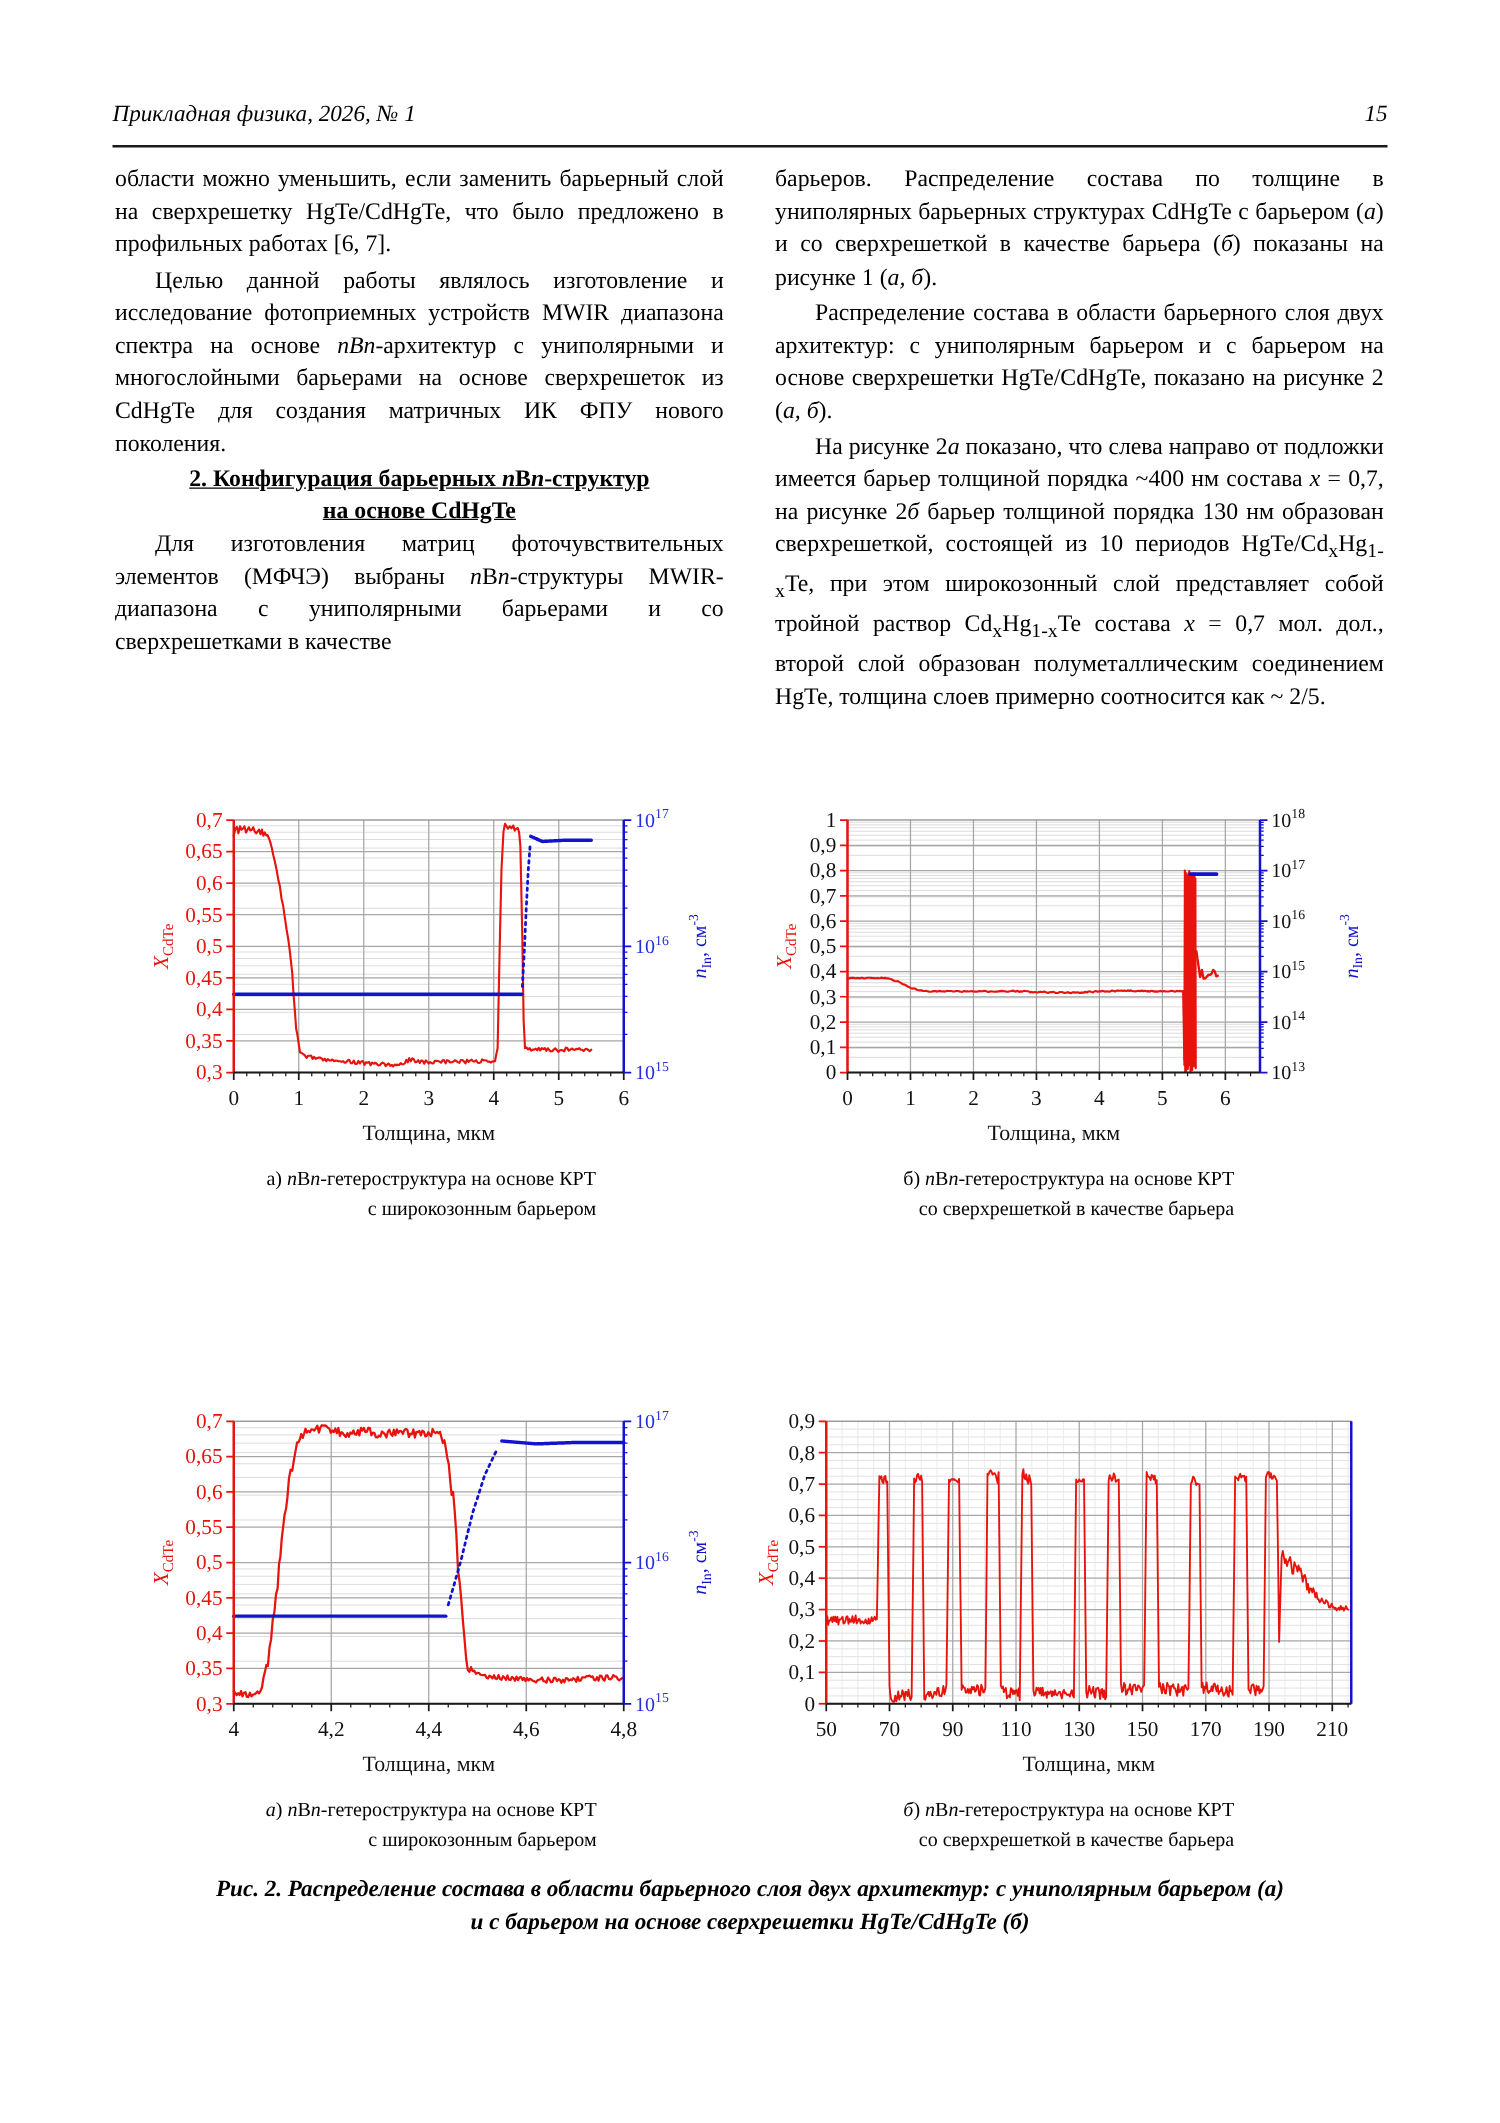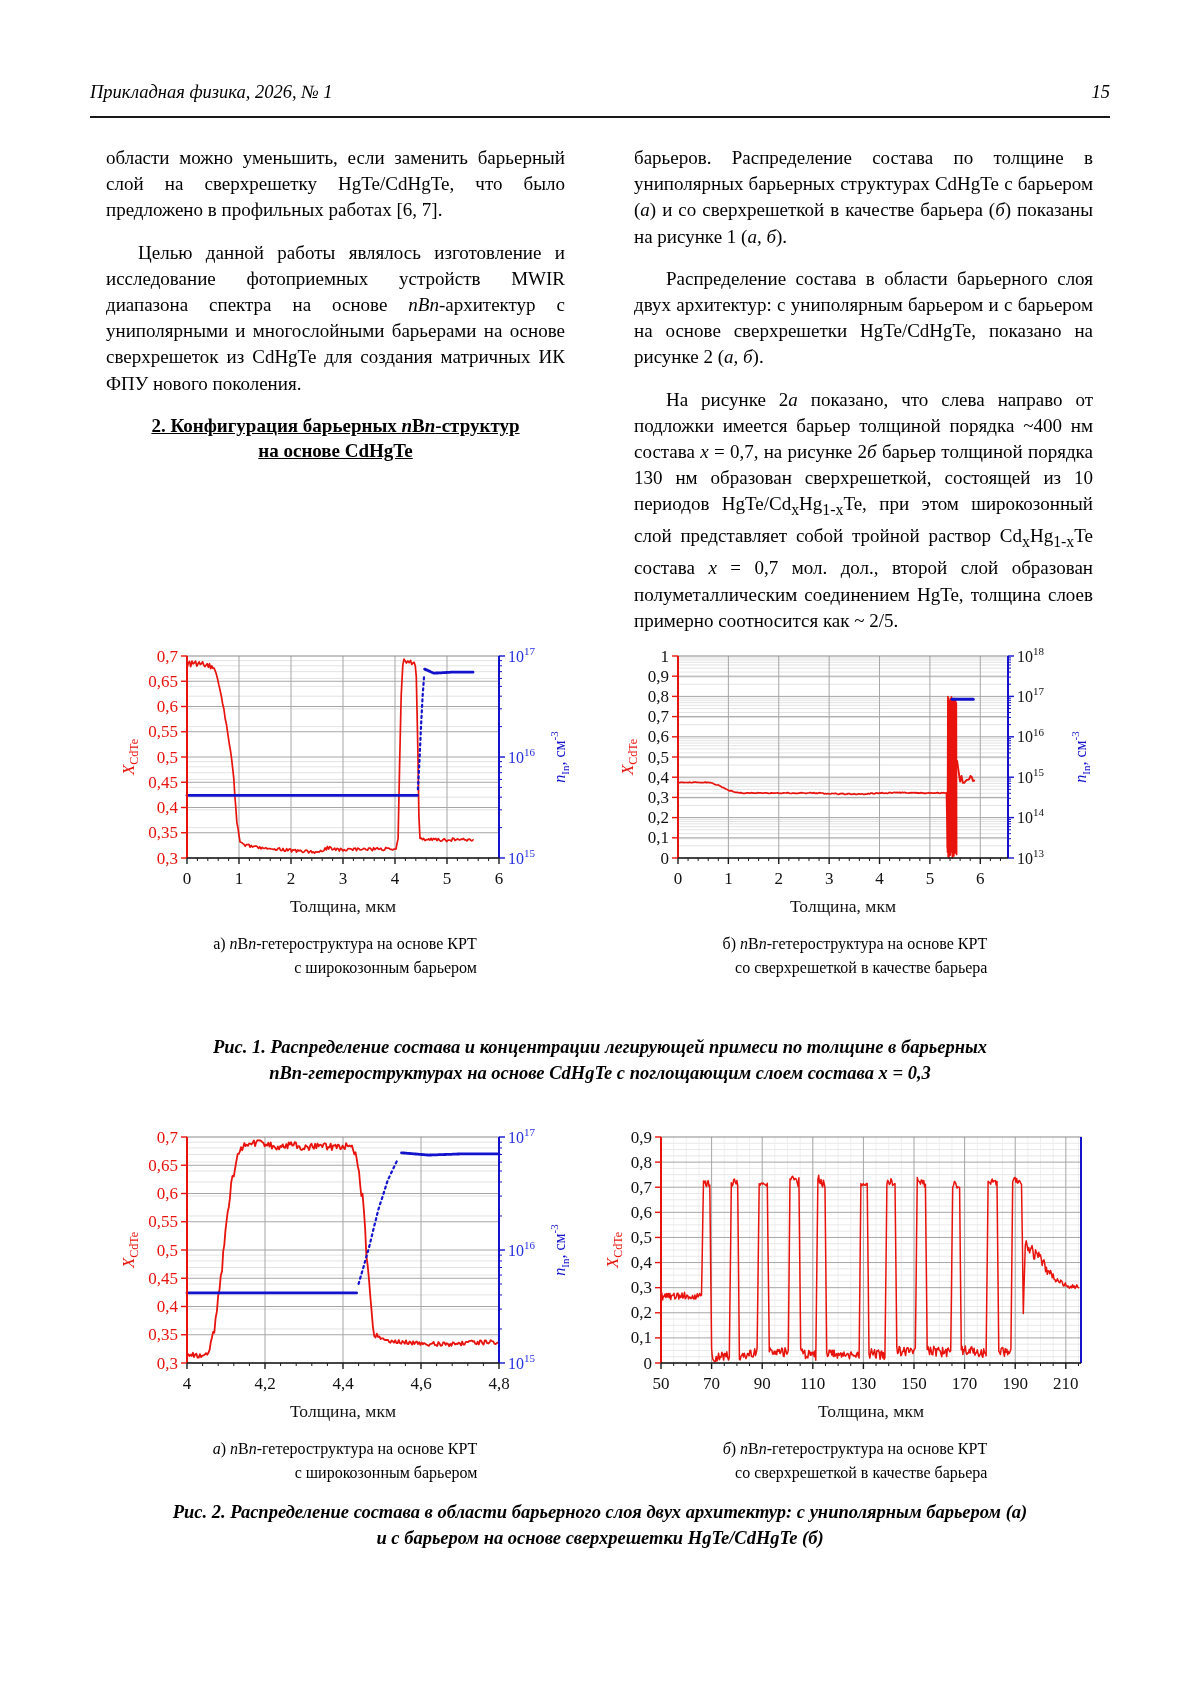--- a/index.html
+++ b/index.html
@@ -3,21 +3,21 @@
 <meta charset="utf-8">
 <style>
   html,body{margin:0;padding:0;background:#fff;}
   .page{width:1200px;height:1608px;position:relative;background:#ffffff;overflow:hidden;
         font-family:"Liberation Serif","DejaVu Serif",serif;color:#000;}
   .header{position:absolute;left:90px;top:82px;width:1020px;display:flex;justify-content:space-between;
           font-style:italic;font-size:18.5px;}
   .rule{position:absolute;left:90px;top:116px;width:1020px;border-top:2px solid #1a1a1a;}
   .cols{position:absolute;left:90px;top:129px;width:1020px;display:flex;gap:37px;}
   .col{width:491px;font-size:19px;line-height:26.2px;text-align:justify;}
-  .col p{margin:16px;}
+  .col p{margin:2px;}
   .indent{text-indent:32px;}
   .heading{font-weight:bold;text-align:center;font-size:19px;line-height:25px;margin:27px 0 25px 0;text-indent:0;text-decoration:underline;}
   .fig{position:absolute;left:90px;width:1020px;}
   #fig1{top:646px;}
   #fig2{top:1125px;}
   .fig-row{display:flex;}
   .half{width:50%;display:flex;flex-direction:column;align-items:center;}
   .subcap{font-size:16px;line-height:24px;text-align:right;margin-top:10px;}
   .figcap{text-align:center;font-weight:bold;font-style:italic;font-size:18.5px;line-height:26px;}
   #fig1 .figcap{margin-top:54px;}
@@ -33,20 +33,21 @@
     <span>Прикладная физика, 2026, № 1</span>
     <span>15</span>
   </div>
   <div class="rule"></div>
 
   <div class="cols">
     <div class="col">
       <p>области можно уменьшить, если заменить барьерный слой на сверхрешетку HgTe/CdHgTe, что было предложено в профильных работах [6, 7].</p>
       <p class="indent">Целью данной работы являлось изготовление и исследование фотоприемных устройств MWIR диапазона спектра на основе <i>nBn</i>-архитектур с униполярными и многослойными барьерами на основе сверхрешеток из CdHgTe для создания матричных ИК ФПУ нового поколения.</p>
       <p class="heading">2.  Конфигурация барьерных <i>n</i>B<i>n</i>-структур<br>на основе CdHgTe</p>
+      <p class="indent">Для изготовления матриц фоточувствительных элементов (МФЧЭ) выбраны <i>n</i>B<i>n</i>-структуры MWIR-диапазона с униполярными барьерами и со сверхрешетками в качестве</p>
     </div>
     <div class="col">
       <p>барьеров. Распределение состава по толщине в униполярных барьерных структурах CdHgTe с барьером (<i>а</i>) и со сверхрешеткой в качестве барьера (<i>б</i>) показаны на рисунке 1 (<i>а, б</i>).</p>
       <p class="indent">Распределение состава в области барьерного слоя двух архитектур: с униполярным барьером и с барьером на основе сверхрешетки HgTe/CdHgTe, показано на рисунке 2 (<i>а, б</i>).</p>
       <p class="indent">На рисунке 2<i>а</i> показано, что слева направо от подложки имеется барьер толщиной порядка  ~400 нм состава  <i>x</i> = 0,7,  на рисунке 2<i>б</i> барьер толщиной порядка 130 нм образован сверхрешеткой, состоящей из 10 периодов HgTe/Cd<sub>x</sub>Hg<sub>1-x</sub>Te, при этом широкозонный слой представляет собой тройной раствор Cd<sub>x</sub>Hg<sub>1-x</sub>Te состава <i>x</i> = 0,7 мол. дол., второй слой образован полуметаллическим соединением HgTe, толщина слоев примерно соотносится как ~ 2/5.</p>
     </div>
   </div>
 
   <div class="fig" id="fig1">
     <div class="fig-row">
@@ -352,21 +353,20 @@
               <line x1="352.21374045801537" x2="352.21374045801537" y1="212" y2="215" stroke="#1a1a1a" stroke-width="1"></line>
               <line x1="372.3664122137406" x2="372.3664122137406" y1="212" y2="215" stroke="#1a1a1a" stroke-width="1"></line>
               <line x1="382.4427480916032" x2="382.4427480916032" y1="212" y2="215" stroke="#1a1a1a" stroke-width="1"></line>
               <text font-size="17.5" fill="#111" text-anchor="middle" font-family="Liberation Serif, DejaVu Serif, serif" x="225" y="266"><tspan dy="0">Толщина, мкм</tspan></text>
               <text font-size="17" fill="#e8130c" text-anchor="middle" font-family="Liberation Serif, DejaVu Serif, serif" transform="translate(15 111) rotate(-90)"><tspan dy="0" font-style="italic">X</tspan><tspan dy="4.08" font-size="12">CdTe</tspan></text>
               <text font-size="16" fill="#1313cd" text-anchor="middle" font-family="Liberation Serif, DejaVu Serif, serif" transform="translate(468 111) rotate(-90)"><tspan dy="0" font-style="italic">n</tspan><tspan dy="3.84" font-size="11">In</tspan><tspan dy="-3.84">, см</tspan><tspan dy="-6.72" font-size="11">-3</tspan></text>
             </svg></div>
         <div class="subcap">б) <i>n</i>B<i>n</i>-гетероструктура на основе КРТ<br>со сверхрешеткой в качестве барьера</div>
       </div>
     </div>
-    <div class="figcap">Рис. 1. Распределение состава и концентрации легирующей примеси по толщине в барьерных<br><i>n</i>B<i>n</i>-гетероструктурах на основе CdHgTe с поглощающим слоем состава <i>x</i> = 0,3</div>
   </div>
 
   <div class="fig" id="fig2">
     <div class="fig-row">
       <div class="half">
         <div class="chart"><svg width="452" height="302" viewBox="0 0 452 302">
               <line x1="68" x2="380" y1="203.98361048997012" y2="203.98361048997012" stroke="#dcdcdc" stroke-width="0.8"></line>
               <line x1="68" x2="380" y1="184.08529821667813" y2="184.08529821667813" stroke="#dcdcdc" stroke-width="0.8"></line>
               <line x1="68" x2="380" y1="169.96722097994024" y2="169.96722097994024" stroke="#dcdcdc" stroke-width="0.8"></line>
               <line x1="68" x2="380" y1="159.01638951002988" y2="159.01638951002988" stroke="#dcdcdc" stroke-width="0.8"></line>

